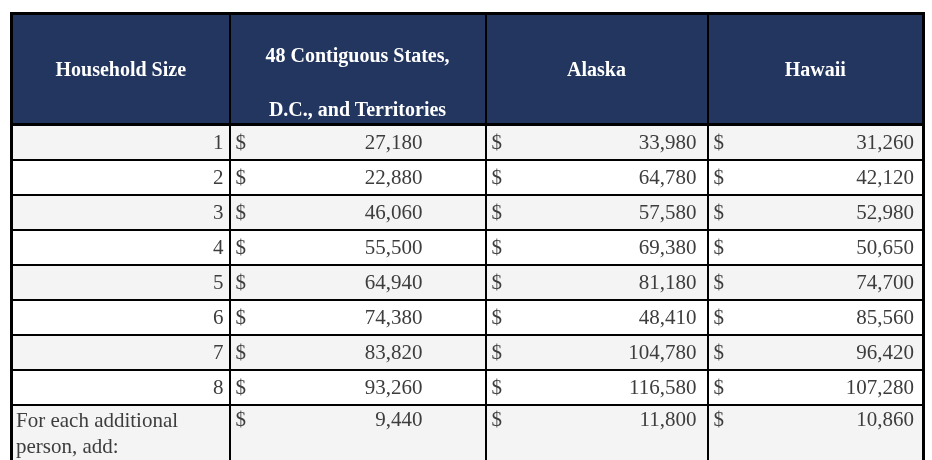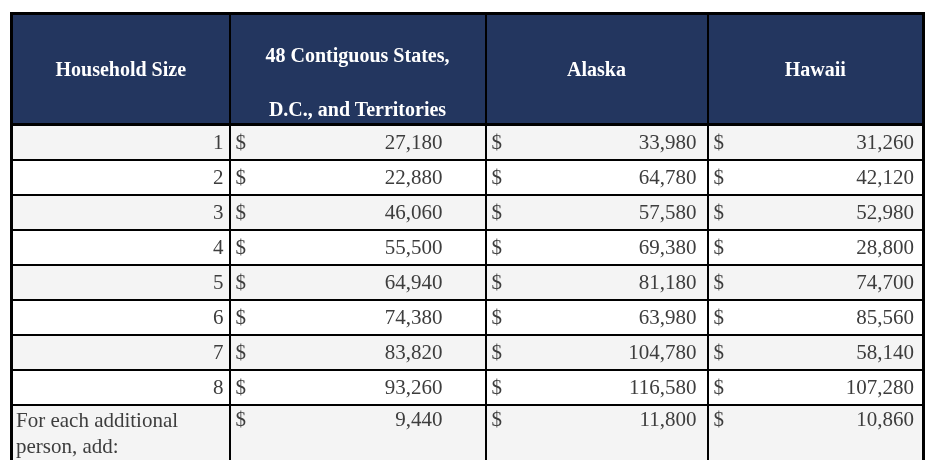--- a/index.html
+++ b/index.html
@@ -62,21 +62,21 @@
   }
   td.money {
     vertical-align: middle;
   }
   td.money .cellflex {
     display: flex;
     justify-content: space-between;
     align-items: baseline;
   }
   td.money .dollar { padding-left: 5px; }
-  td.c2m .amount { margin-right: 42px; }
+  td.c2m .amount { margin-right: 62px; }
   td.c3m .amount { margin-right: 10px; }
   td.c4m .amount { margin-right: 8px; }
 
   tr.lastrow td {
     height: 71px;
     vertical-align: top;
   }
   tr.lastrow td.size-cell {
     text-align: left;
     padding-left: 3px;
@@ -187,21 +187,21 @@
           </td>
         <td class="money c3m">
             <div class="cellflex">
               <span class="dollar">$</span>
               <span class="amount">69,380</span>
             </div>
           </td>
         <td class="money c4m">
             <div class="cellflex">
               <span class="dollar">$</span>
-              <span class="amount">28,800</span>
+              <span class="amount">50,650</span>
             </div>
           </td>
       </tr>
       <tr>
         <td class="size-cell">5</td>
         <td class="money c2m">
             <div class="cellflex">
               <span class="dollar">$</span>
               <span class="amount">64,940</span>
             </div>
@@ -223,21 +223,21 @@
         <td class="size-cell">6</td>
         <td class="money c2m">
             <div class="cellflex">
               <span class="dollar">$</span>
               <span class="amount">74,380</span>
             </div>
           </td>
         <td class="money c3m">
             <div class="cellflex">
               <span class="dollar">$</span>
-              <span class="amount">63,980</span>
+              <span class="amount">48,410</span>
             </div>
           </td>
         <td class="money c4m">
             <div class="cellflex">
               <span class="dollar">$</span>
               <span class="amount">85,560</span>
             </div>
           </td>
       </tr>
       <tr>
@@ -250,21 +250,21 @@
           </td>
         <td class="money c3m">
             <div class="cellflex">
               <span class="dollar">$</span>
               <span class="amount">104,780</span>
             </div>
           </td>
         <td class="money c4m">
             <div class="cellflex">
               <span class="dollar">$</span>
-              <span class="amount">58,140</span>
+              <span class="amount">96,420</span>
             </div>
           </td>
       </tr>
       <tr>
         <td class="size-cell">8</td>
         <td class="money c2m">
             <div class="cellflex">
               <span class="dollar">$</span>
               <span class="amount">93,260</span>
             </div>

